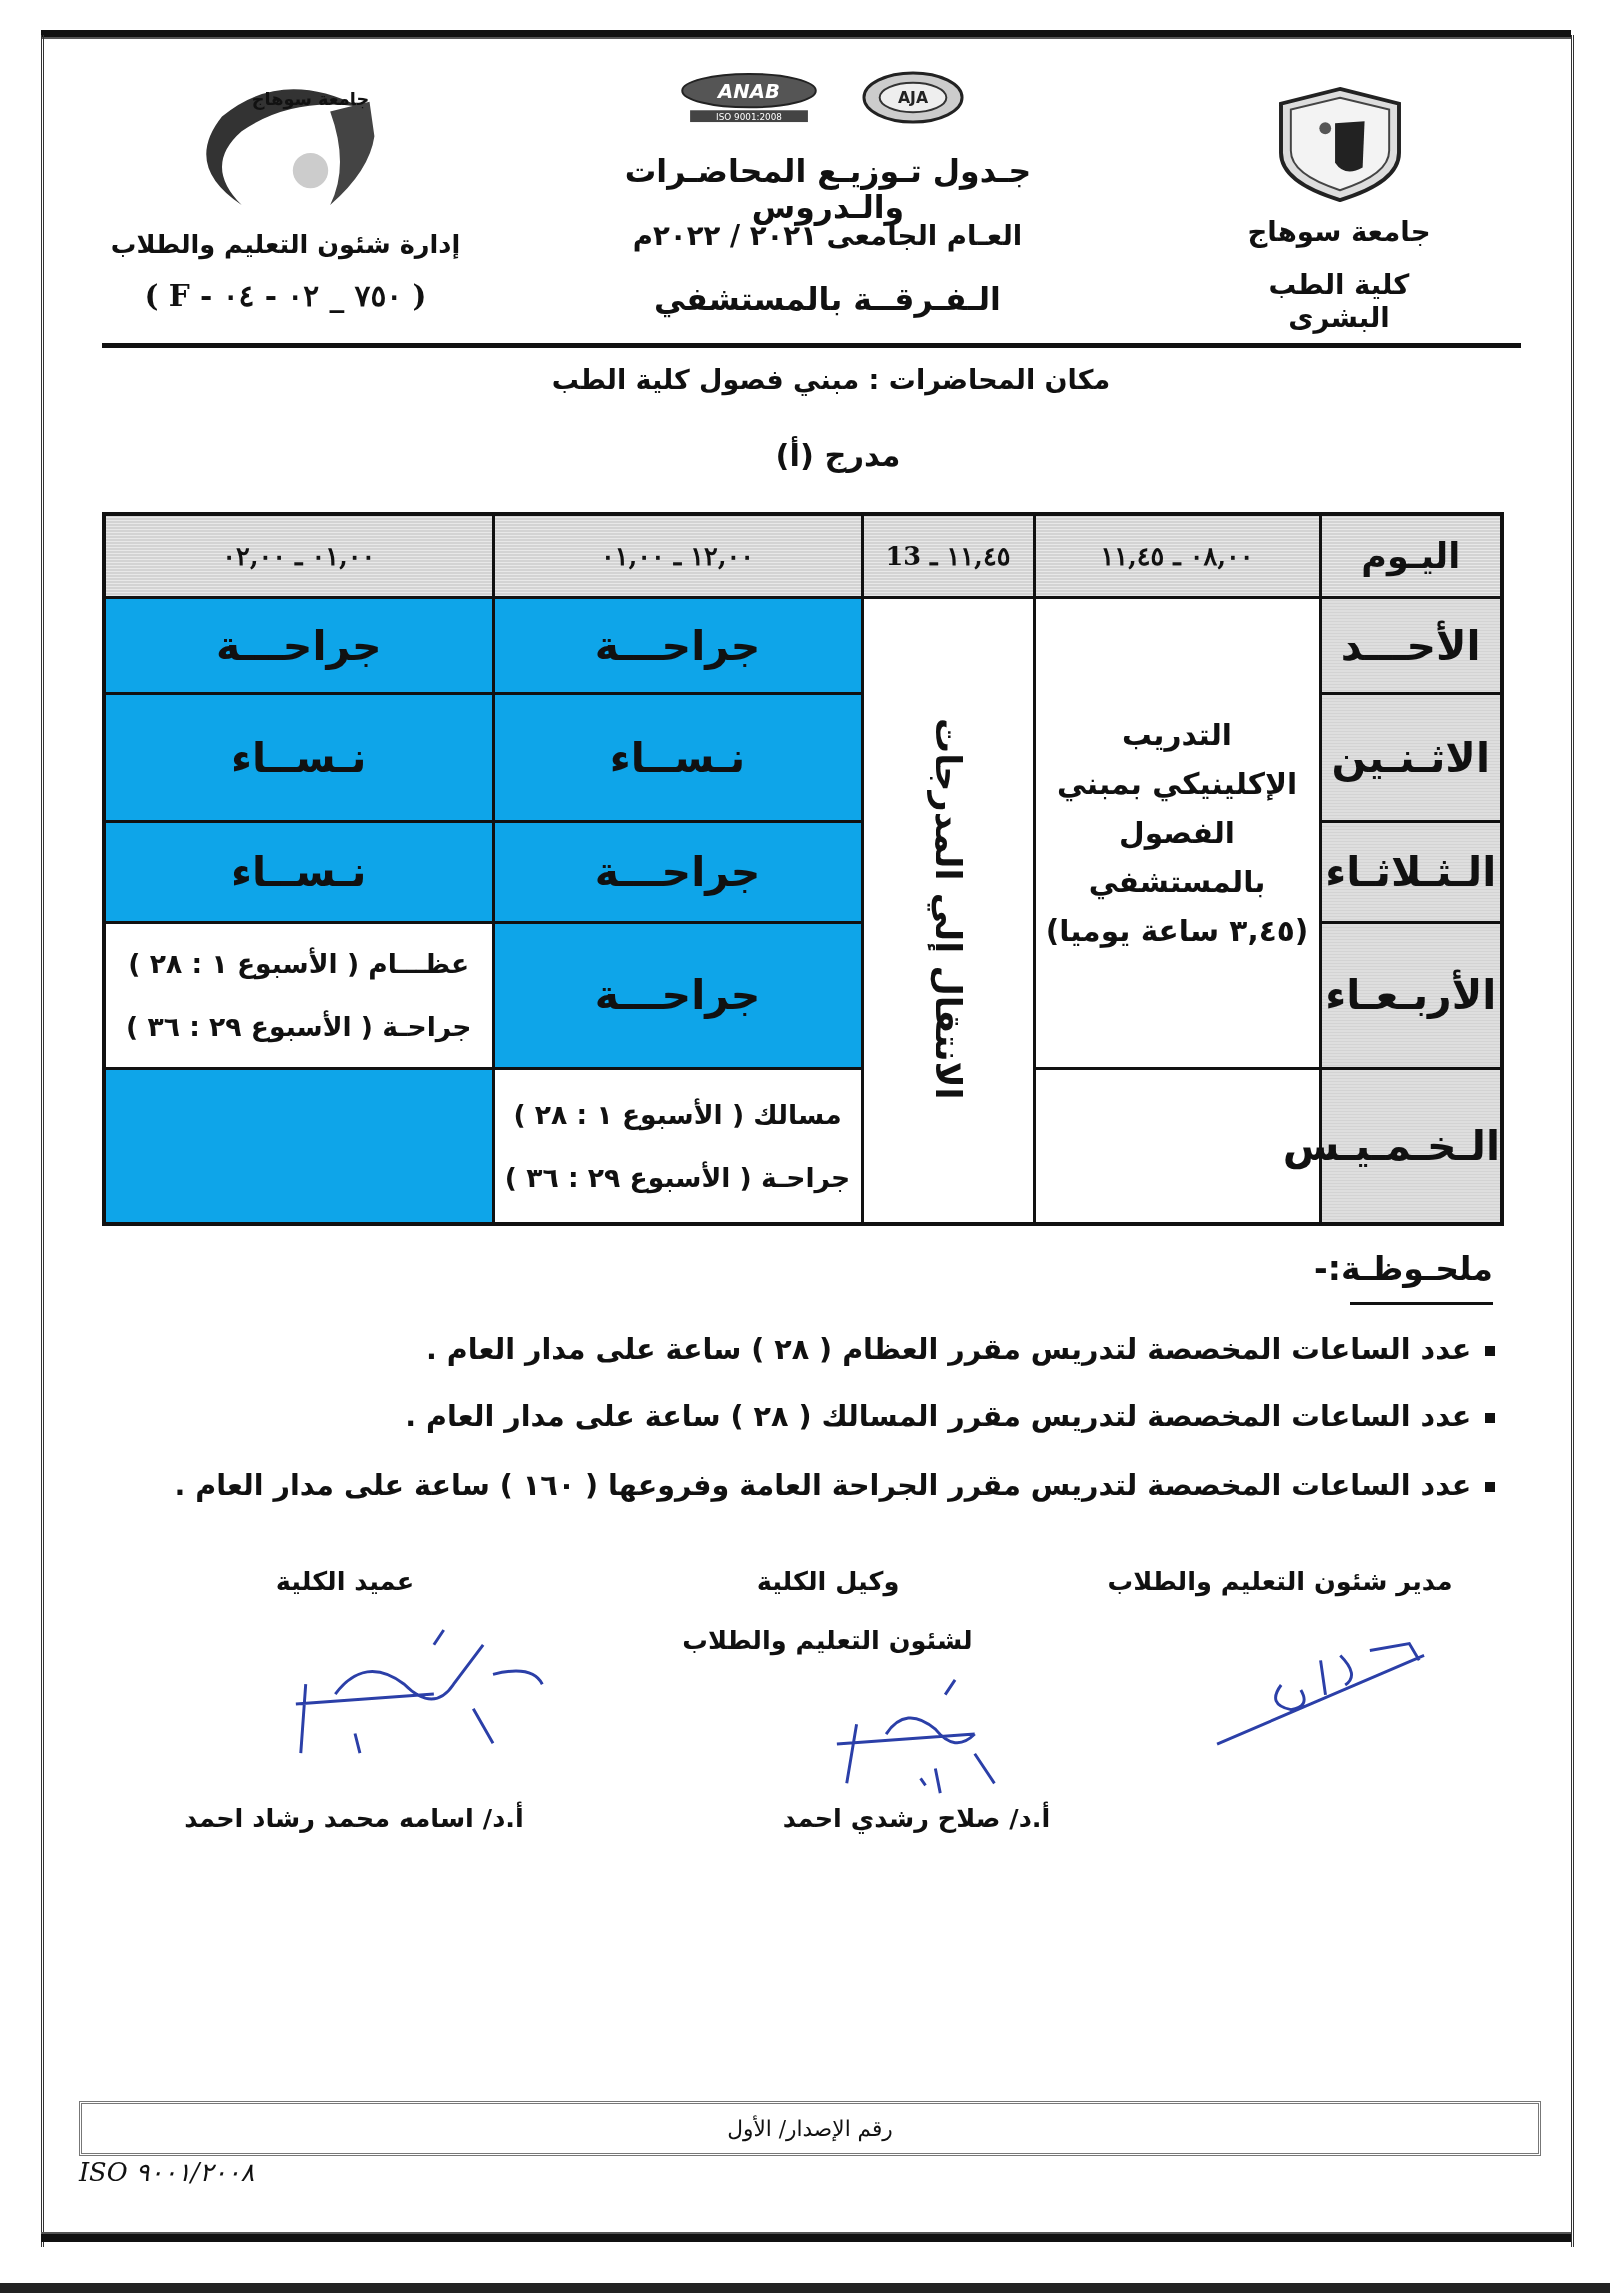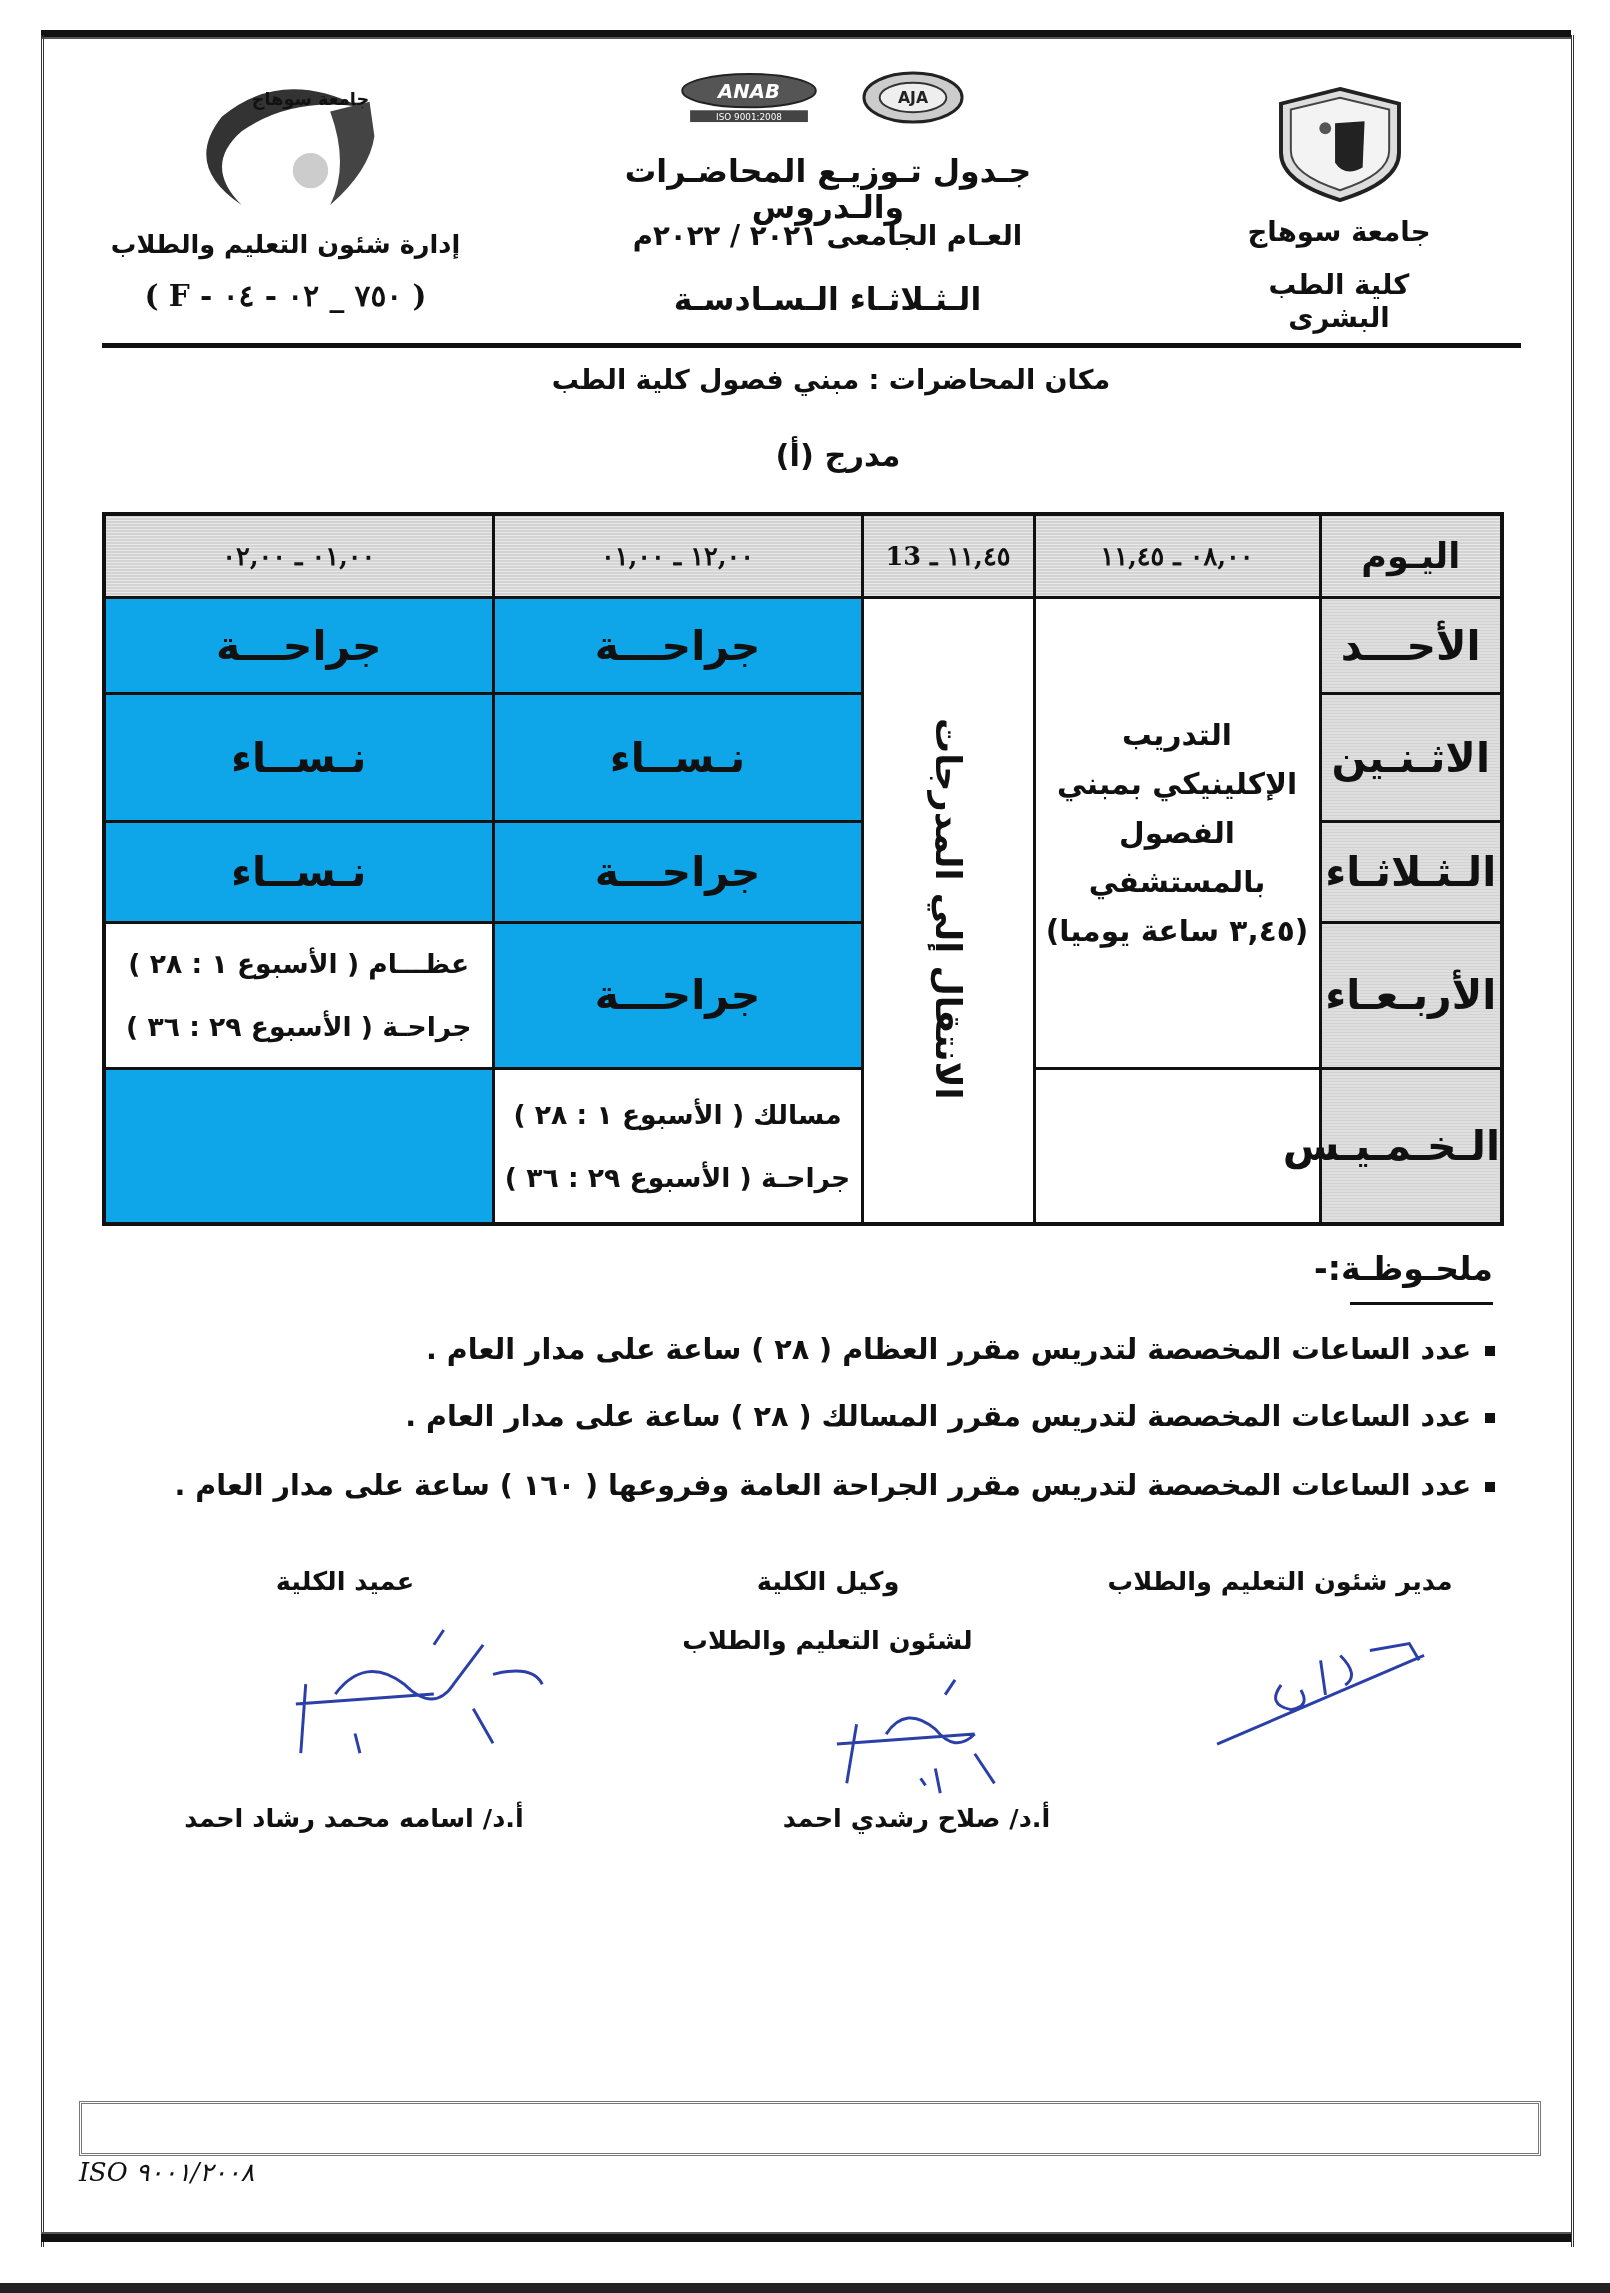--- a/index.html
+++ b/index.html
@@ -59,21 +59,21 @@
   <text x="72" y="50" font-size="9" fill="#fff" text-anchor="middle" font-family="DejaVu Sans, sans-serif">ISO 9001:2008</text>
 </svg>
 <svg class="logo-aja" viewBox="0 0 105 55">
   <ellipse cx="52" cy="27" rx="50" ry="25" fill="#ccc" stroke="#222" stroke-width="3"></ellipse>
   <ellipse cx="52" cy="27" rx="34" ry="15" fill="#eee" stroke="#333" stroke-width="2"></ellipse>
   <text x="52" y="33" font-size="16" font-weight="bold" fill="#222" text-anchor="middle" font-family="DejaVu Sans, sans-serif">AJA</text>
 </svg>
 
 <div class="hdr-text" dir="rtl" style="left:552px; top:153px; width:552px; font-size:31.5px;">جـدول تـوزيـع المحاضـرات والـدروس</div>
 <div class="hdr-text" dir="rtl" style="left:591px; top:219px; width:473px; font-size:27.6px;">العـام الجامعى ٢٠٢١ / ٢٠٢٢م</div>
-<div class="hdr-text" dir="rtl" style="left:611px; top:281px; width:433px; font-size:31.5px;">الـثـلاثـاء الـسـادسـة</div>
+<div class="hdr-text" dir="rtl" style="left:611px; top:281px; width:433px; font-size:31.5px;">الـفـرقــة بالمستشفي</div>
 
 <svg class="logo-left" viewBox="0 0 240 140">
   <path d="M200 30 Q120 -10 60 40 Q20 90 80 130 Q40 90 80 55 Q130 20 200 30 Z" fill="#333"></path>
   <path d="M170 35 L210 25 L215 60 Q210 95 170 130 Q190 90 170 35 Z" fill="#444"></path>
   <circle cx="150" cy="95" r="18" fill="#ccc"></circle>
   <text x="150" y="28" font-size="18" font-weight="bold" fill="#111" text-anchor="middle" font-family="DejaVu Sans, sans-serif">جامعة سوهاج</text>
 </svg>
 <div class="hdr-text" dir="rtl" style="left:108px; top:229px; width:355px; font-size:25.6px;">إدارة شئون التعليم والطلاب</div>
 <div class="hdr-text" style="left:108px; top:278px; width:355px; font-size:29.6px; font-family:'DejaVu Serif', serif; font-weight:bold;">( F - ٧٥٠ _ ٠٢ - ٠٤ )</div>
 
@@ -161,18 +161,19 @@
   <path d="M10 70 L150 60 M30 50 L20 110 M60 60 Q80 30 110 55 Q130 80 150 60 M120 20 L130 5 M150 80 L170 110 M110 95 L115 120 M95 105 L100 112" fill="none" stroke="#2b3fa8" stroke-width="3"></path>
 </svg>
 <svg class="sigsvg" style="left:286px; top:1625px;" width="276" height="148" viewBox="0 0 280 150">
   <path d="M10 80 L150 70 M20 60 L15 130 M50 70 Q80 30 120 60 Q150 90 170 60 L200 20 M150 20 L160 5 M210 50 Q250 40 260 60 M190 85 L210 120 M70 110 L75 130" fill="none" stroke="#2b3fa8" stroke-width="3"></path>
 </svg>
 
 <div class="sig-name" style="left:759px; top:1803px; width:315px;">أ.د/ صلاح رشدي احمد</div>
 <div class="sig-name" style="left:167px; top:1803px; width:374px;">أ.د/ اسامه محمد رشاد احمد</div>
 
 <div class="footer-box">
+  <div class="footer-cell">رقم الإصدار/ الأول</div>
 </div>
 <div class="iso-code">ISO ٩٠٠١/٢٠٠٨</div>
 
 <div class="bar-bottom"></div>
 <div class="bar-very-bottom"></div>
 
 
 </body></html>

